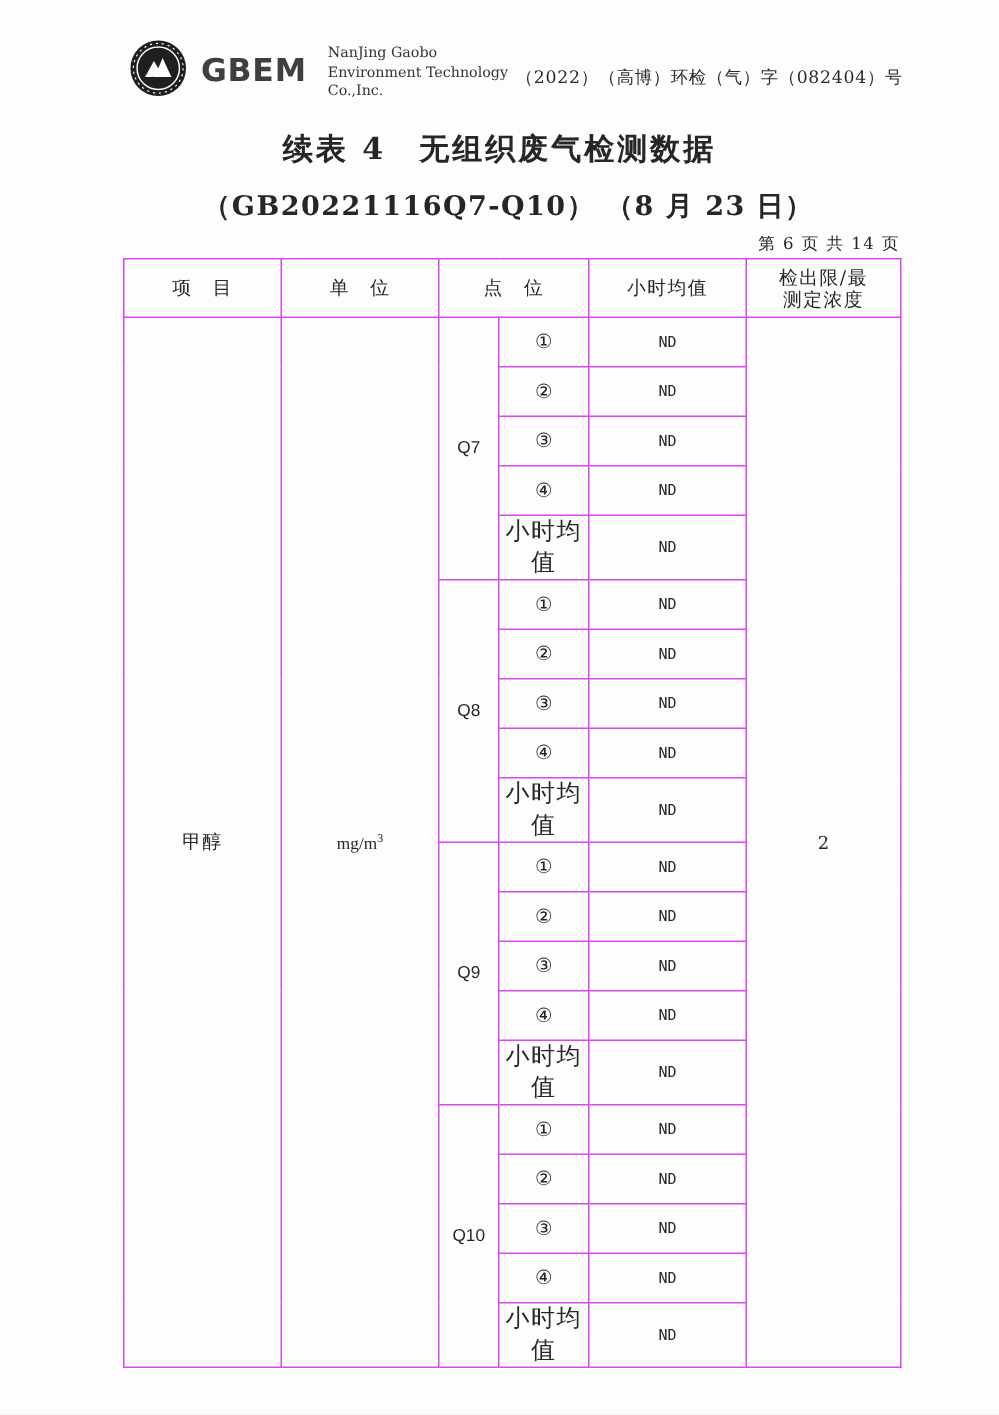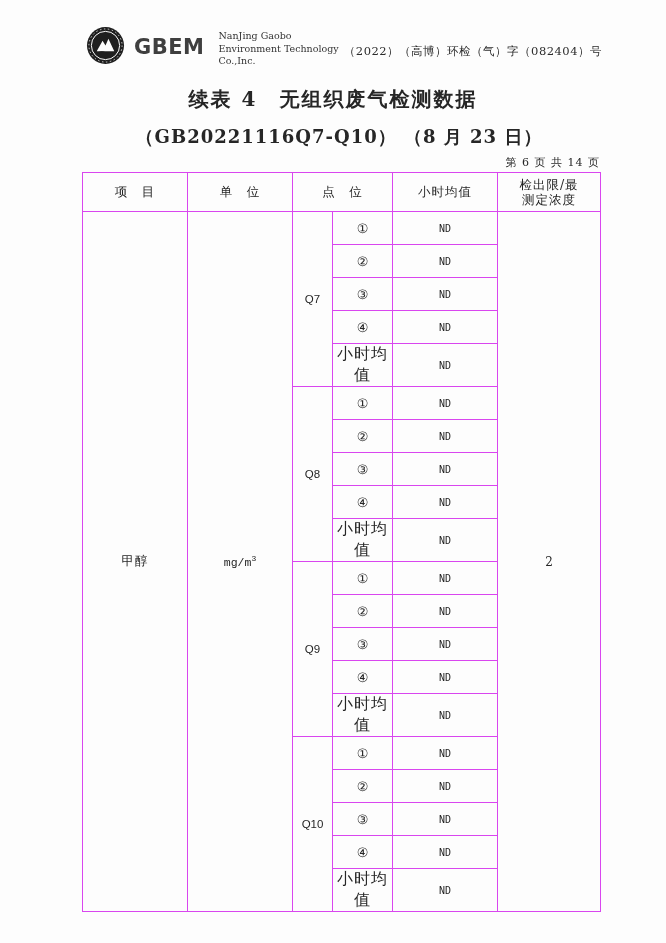--- a/index.html
+++ b/index.html
@@ -83,21 +83,21 @@
     text-align: center;
     vertical-align: middle;
     padding: 0;
     font-weight: normal;
     overflow: hidden;
   }
   table.data th { height: 38px; font-size: 12.5px; letter-spacing: 1px; }
   table.data td { height: 32px; }
   .hdr-two-line { font-size: 11.5px; line-height: 15px; letter-spacing: 0; }
   .c-item   { font-size: 12.5px; letter-spacing: 1px; margin-left: 16px; }
-  .c-unit   { font-size: 11.5px; font-family: Liberation Mono, monospace; }
+  .c-unit   { font-size: 11.5px; font-family: Liberation Serif, serif; }
   .c-unit sup { font-size: 8px; }
   .c-point  { font-size: 11.5px; font-family: Liberation Sans, sans-serif; }
   .c-label  { font-size: 13px; }
   .c-label.hourly { font-size: 16px; letter-spacing: 1px; }
   .c-value  { font-size: 10px; font-family: "DejaVu Sans Mono", "Liberation Mono", monospace; }
   .c-limit  { font-size: 12px; }
 </style>
 </head>
 <body>
 

